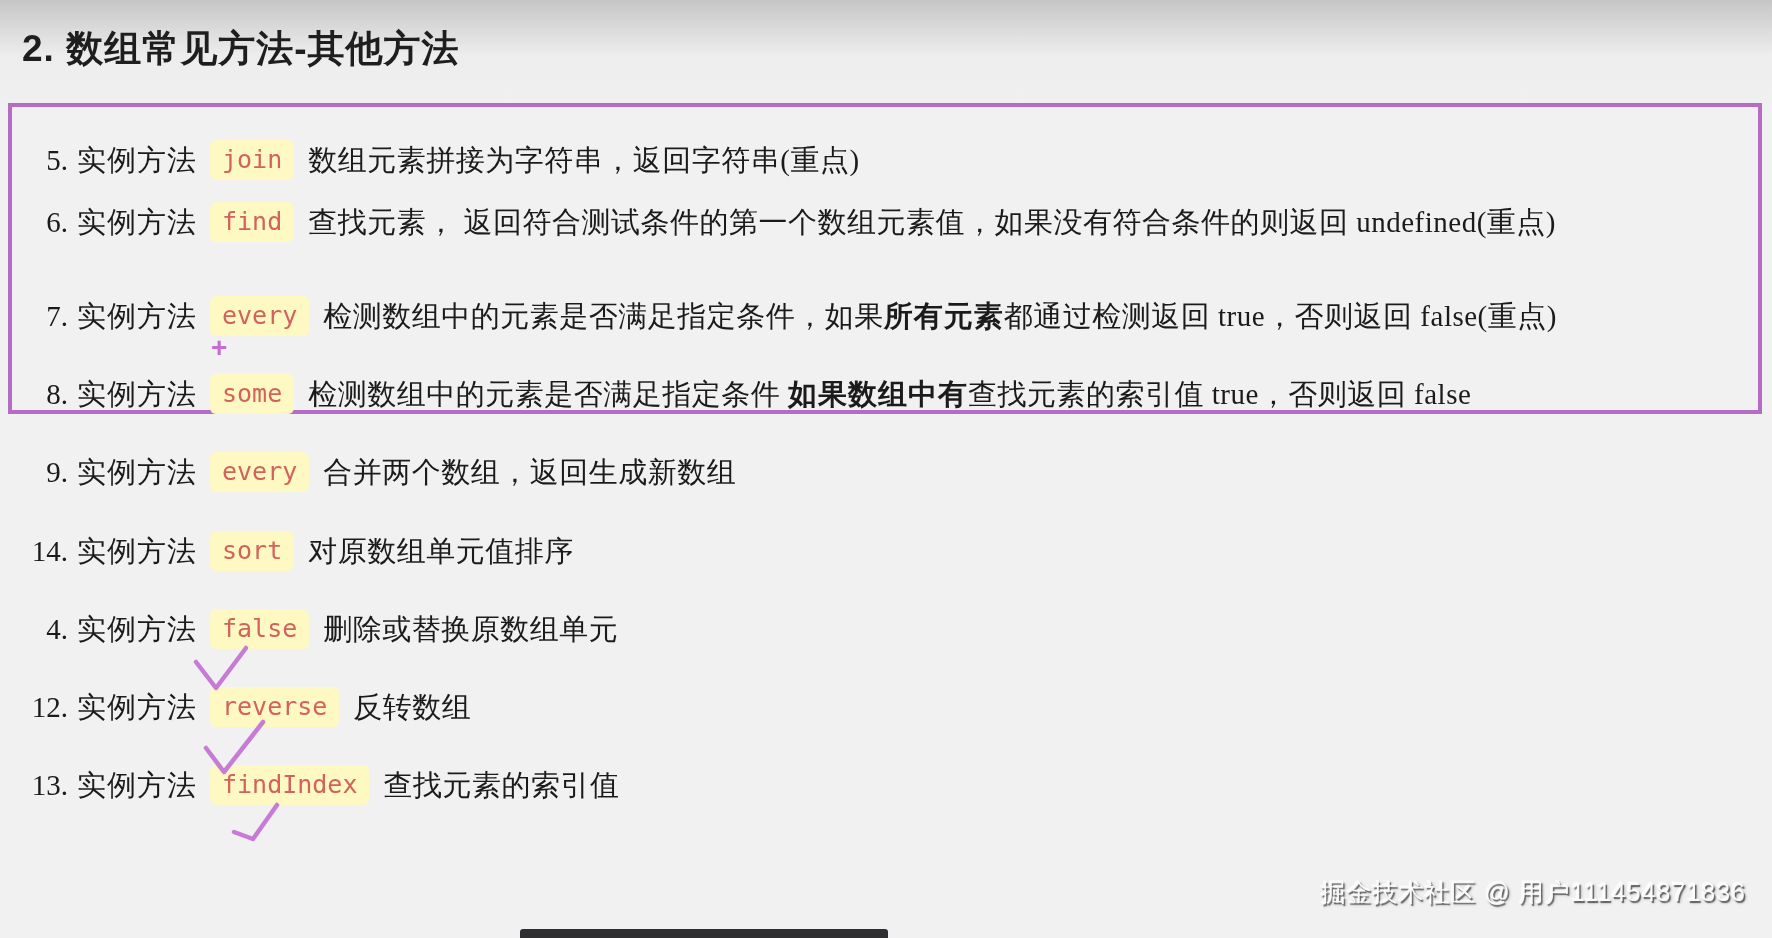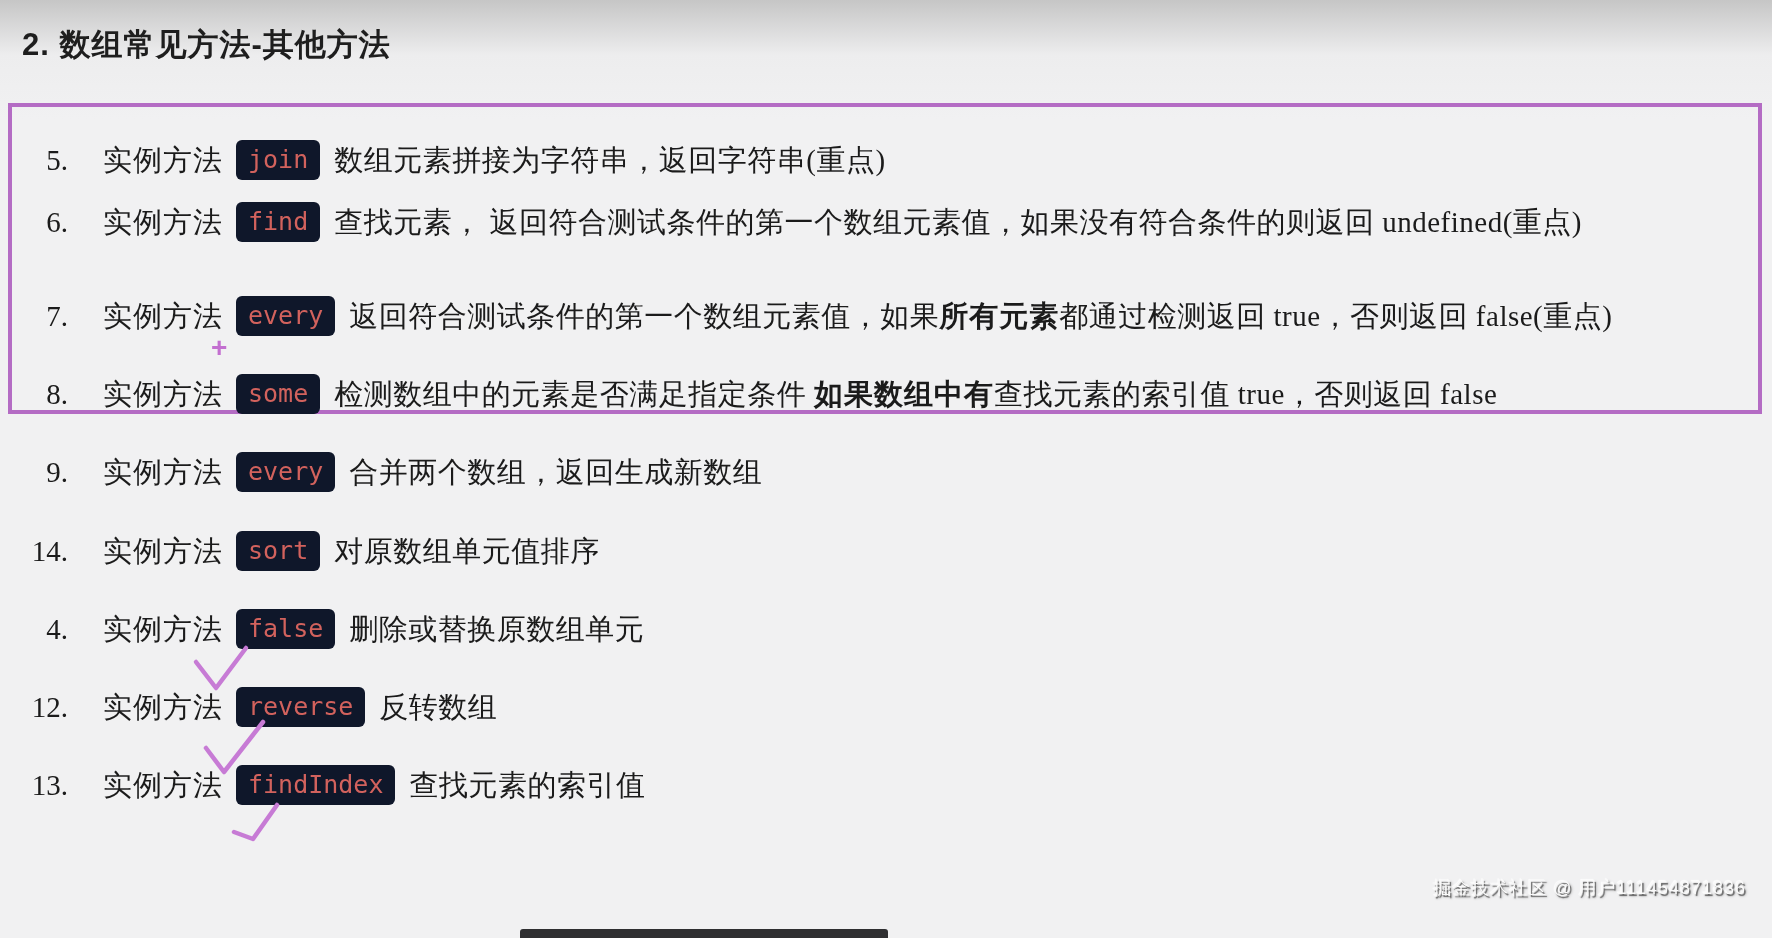--- a/index.html
+++ b/index.html
@@ -3,68 +3,68 @@
 <meta charset="utf-8">
 <style>
   html,body{margin:0;padding:0;}
   body{
     width:1772px;height:938px;position:relative;overflow:hidden;
     background:linear-gradient(180deg,#c6c6c6 0px,#ededee 55px,#f1f1f2 120px,#f1f1f2 100%);
     font-family:"Liberation Serif",serif;color:#1b1b1b;
   }
   .title{
     position:absolute;left:22px;top:24px;
-    font-family:"Liberation Sans",sans-serif;font-weight:700;font-size:31px;color:#1e1e1e;
+    font-family:"Liberation Sans",sans-serif;font-weight:700;font-size:37px;color:#1e1e1e;
     letter-spacing:1px;
   }
   .hl-box{
     position:absolute;left:8px;top:103px;right:10px;height:303px;
     border:4px solid #b46cc4;background:transparent;
   }
   .row{
     position:absolute;left:22px;right:16px;height:44px;line-height:44px;
     font-size:29px;white-space:nowrap;
   }
   .num{display:inline-block;width:46px;text-align:right;margin-right:9px;}
-  .label{letter-spacing:1px;margin-left:26px;}
+  .label{letter-spacing:1px;}
   .chip{
     display:inline-block;margin:0 14px 0 13px;padding:0 12px;
-    background:#0f172a;border-radius:6px;
+    background:#fef9c3;border-radius:6px;
     font-family:"DejaVu Sans Mono",monospace;font-size:25px;color:#d2625d;
     line-height:40px;vertical-align:2px;
   }
   .desc{letter-spacing:0.5px;}
   .desc b{font-weight:700;letter-spacing:1px;}
   .plus{
     position:absolute;left:211px;top:332px;
     font-family:"Liberation Sans",sans-serif;font-size:28px;font-weight:700;color:#c36fd0;
   }
   .ink{position:absolute;left:0;top:0;pointer-events:none;}
   .watermark{
     position:absolute;right:26px;top:876px;
-    font-family:"Liberation Sans",sans-serif;font-size:18px;letter-spacing:1px;
+    font-family:"Liberation Sans",sans-serif;font-size:25px;letter-spacing:1px;
     color:#fafafa;
     text-shadow:1.5px 1.5px 1px rgba(70,70,70,0.8), -1px -1px 1px rgba(255,255,255,0.9), 2px 2px 3px rgba(0,0,0,0.25);
   }
   .cutoff{
     position:absolute;left:520px;top:929px;width:368px;height:9px;
     background:#2f2f31;border-radius:3px 3px 0 0;
   }
 </style>
 </head>
 <body>
 
 <div class="title">2. 数组常见方法-其他方法</div>
 
 <div class="hl-box"></div>
 
 <div id="rows">
     <div class="row" style="top: 138px;"><span class="num">5.</span><span class="label">实例方法</span><span class="chip">join</span><span class="desc"><span>数组元素拼接为字符串，返回字符串(重点)</span></span></div>
     <div class="row" style="top: 200px;"><span class="num">6.</span><span class="label">实例方法</span><span class="chip">find</span><span class="desc"><span>查找元素， 返回符合测试条件的第一个数组元素值，如果没有符合条件的则返回 undefined(重点)</span></span></div>
-    <div class="row" style="top: 294px;"><span class="num">7.</span><span class="label">实例方法</span><span class="chip">every</span><span class="desc"><span>返回符合测试条件的第一个数组元素值，如果</span><b>所有元素</b><span>都通过检测返回 true，否则返回 false(重点)</span></span></div>
+    <div class="row" style="top: 294px;"><span class="num">7.</span><span class="label">实例方法</span><span class="chip">every</span><span class="desc"><span>检测数组中的元素是否满足指定条件，如果</span><b>所有元素</b><span>都通过检测返回 true，否则返回 false(重点)</span></span></div>
     <div class="row" style="top: 372px;"><span class="num">8.</span><span class="label">实例方法</span><span class="chip">some</span><span class="desc"><span>检测数组中的元素是否满足指定条件  </span><b>如果数组中有</b><span>查找元素的索引值 true，否则返回 false</span></span></div>
     <div class="row" style="top: 450px;"><span class="num">9.</span><span class="label">实例方法</span><span class="chip">every</span><span class="desc"><span>合并两个数组，返回生成新数组</span></span></div>
     <div class="row" style="top: 529px;"><span class="num">14.</span><span class="label">实例方法</span><span class="chip">sort</span><span class="desc"><span>对原数组单元值排序</span></span></div>
     <div class="row" style="top: 607px;"><span class="num">4.</span><span class="label">实例方法</span><span class="chip">false</span><span class="desc"><span>删除或替换原数组单元</span></span></div>
     <div class="row" style="top: 685px;"><span class="num">12.</span><span class="label">实例方法</span><span class="chip">reverse</span><span class="desc"><span>反转数组</span></span></div>
     <div class="row" style="top: 763px;"><span class="num">13.</span><span class="label">实例方法</span><span class="chip">findIndex</span><span class="desc"><span>查找元素的索引值</span></span></div>
   </div>
 
 <div class="plus">+</div>
 

